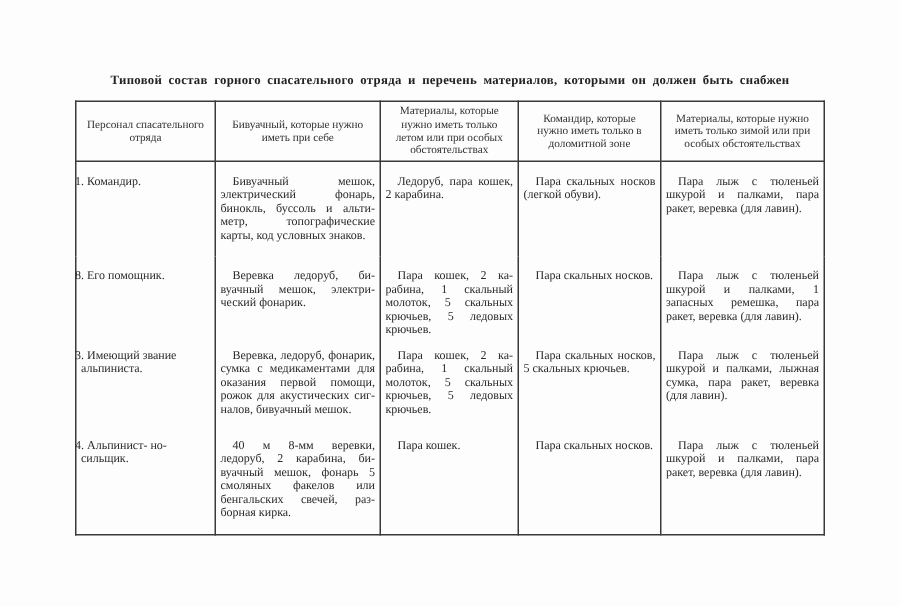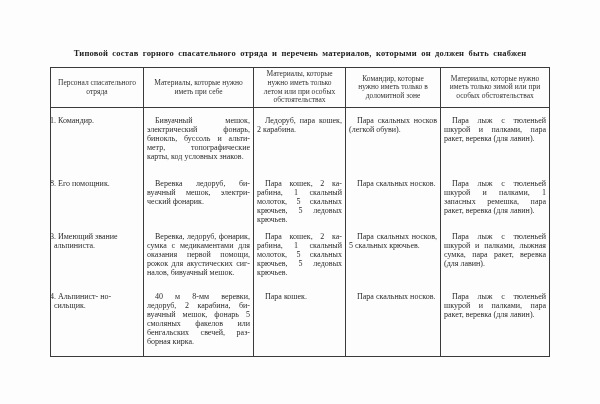--- a/index.html
+++ b/index.html
@@ -94,21 +94,21 @@
     <colgroup>
       <col class="c0">
         <col class="c1">
         <col class="c2">
         <col class="c3">
         <col class="c4">
     </colgroup>
     <thead>
       <tr>
         <th>Персонал спаса­тельного отряда</th>
-        <th>Материалы, которые нужно иметь при себе</th>
+        <th>Бивуачный, которые нужно иметь при себе</th>
         <th>Материалы, которые нужно иметь только летом или при особых обстоятельствах</th>
         <th>Командир, которые нужно иметь только в доломитной зоне</th>
         <th>Материалы, которые нужно иметь только зимой или при особых обстоя­тельствах</th>
       </tr>
     </thead>
     <tbody>
       <tr class="r0">
         <td class="personnel">1. Командир.</td>
         <td>Бивуачный мешок, электрический фонарь, бинокль, буссоль и альти­метр, топографические карты, код условных знаков.</td>
         <td>Ледоруб, пара ко­шек, 2 карабина.</td>

